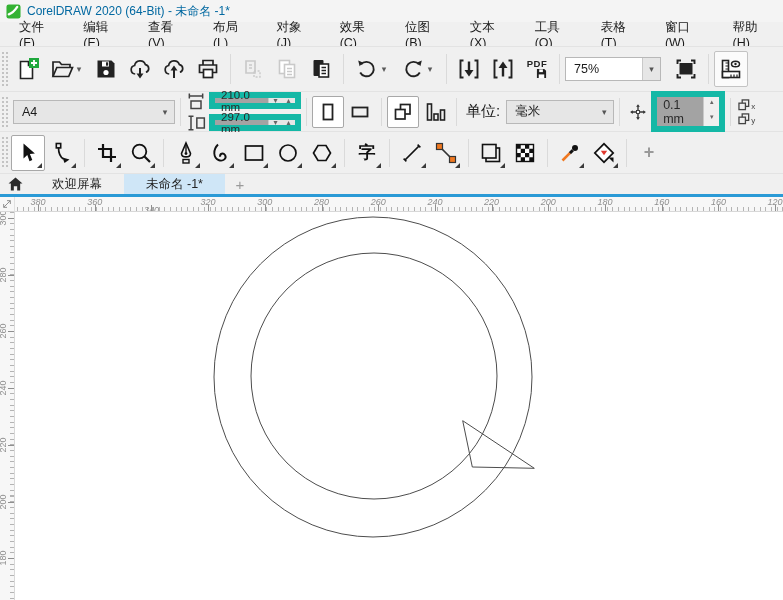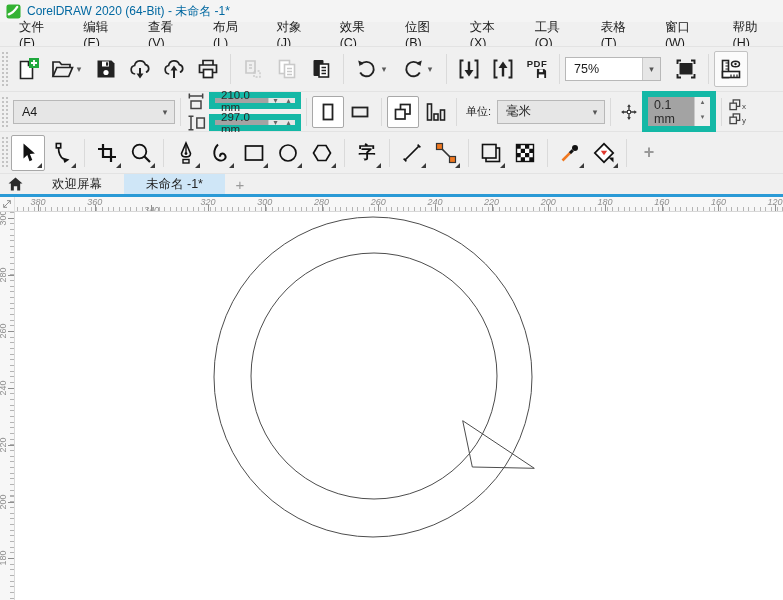--- a/index.html
+++ b/index.html
@@ -58,21 +58,21 @@
   .rtick { position:absolute; background:#8f8f8f; }
 
   
   .canvas { position:absolute; top:212px; left:15px; right:0; bottom:0; background:#ffffff; }
   .canvas svg { position:absolute; top:0; left:0; }
 
   .icon24 { width:24px; height:24px; display:block; }
   .icon20 { width:20px; height:20px; display:block; }
   .pdf-wrap { display:flex; flex-direction:column; align-items:flex-end; line-height:9px; }
   .pdf-txt { font-size:9.5px; font-weight:bold; color:#222; letter-spacing:0.5px; }
-  .unit-label { font-size:11px; margin:0 6px 0 4px; color:#1a1a1a; }
+  .unit-label { font-size:15px; margin:0 6px 0 4px; color:#1a1a1a; }
   .dupwrap { display:flex; flex-direction:column; justify-content:center; gap:2px; width:22px; overflow:hidden; margin-left:2px; }
   .duprow { display:flex; align-items:flex-end; font-size:8px; color:#444; }
   .text-tool { font-size:17px; font-weight:bold; color:#111; }
   .plus-tool { font-size:18px; color:#9a9a9a; font-weight:bold; }
 </style>
 </head>
 <body>
 
 <div id="app">
 

